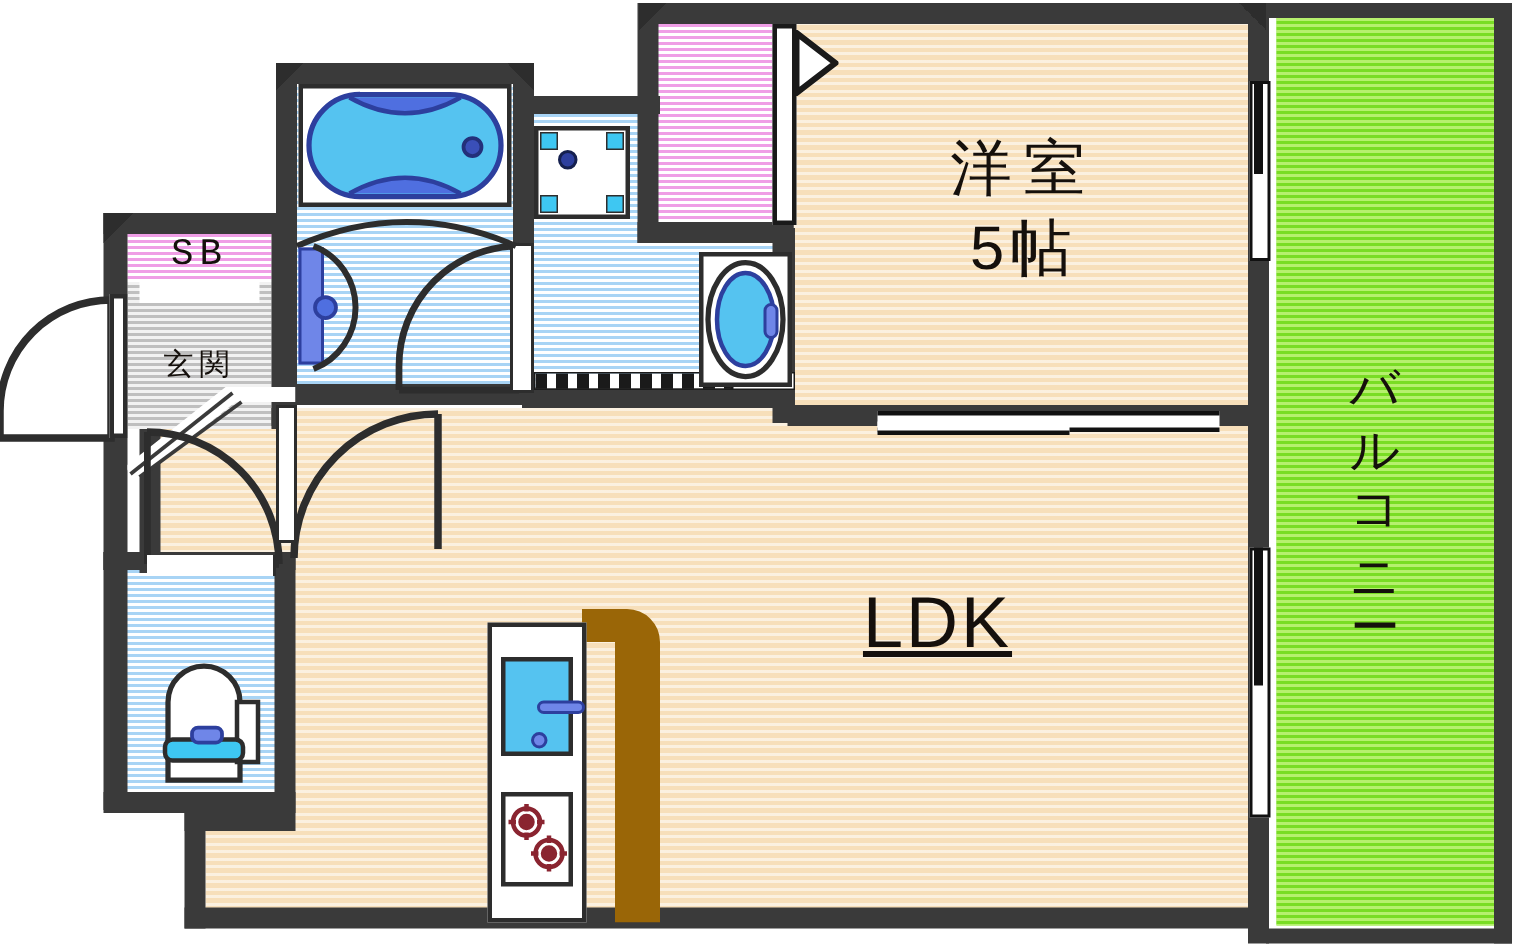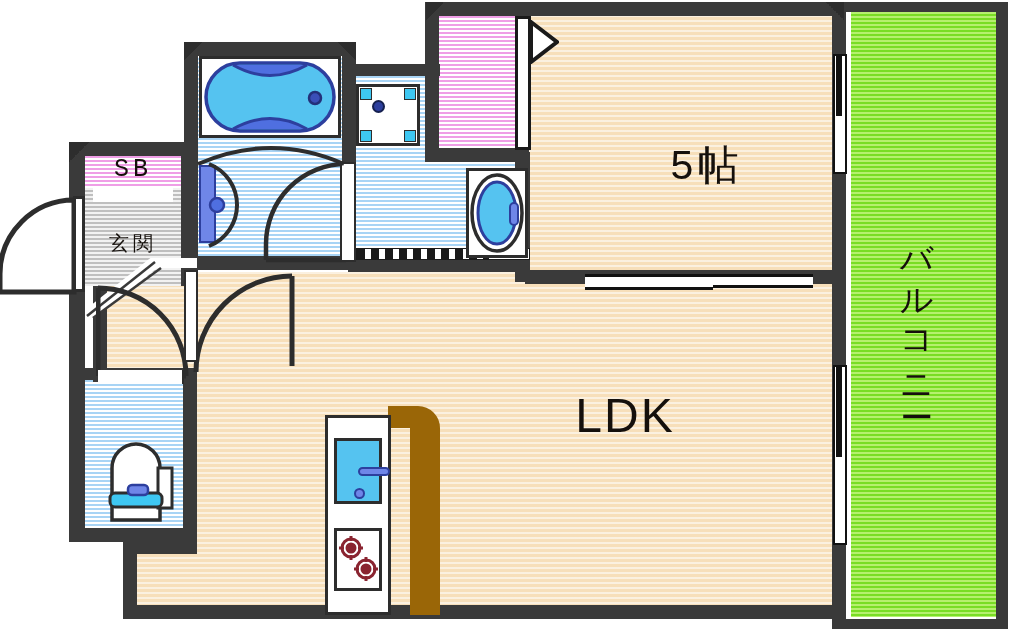--- a/index.html
+++ b/index.html
@@ -304,20 +304,21 @@
           <line x1="39" y1="41" x2="44" y2="41"></line>
       </g>
     </svg>
   </div>
 
   <div class="lbl lbl-sm" style="left:85px;top:156px;width:96px;font-size:25px;letter-spacing:4px;">SB</div>
 
   <div class="lbl lbl-sm" style="left:85px;top:234px;width:96px;font-size:20px;letter-spacing:4px;">玄関</div>
 
 
-  <div class="lbl lbl-big" style="left:624px;top:143px;width:165px;letter-spacing:4px;">5帖</div>
-
-  <div class="lbl lbl-big" style="left:535px;top:390px;width:180px;font-size:48px;letter-spacing:2px;">LDK</div>
+  <div class="lbl lbl-big" style="left:600px;top:90px;width:165px;letter-spacing:8px;">洋室</div>
+  <div class="lbl lbl-big" style="left:600px;top:143px;width:165px;letter-spacing:4px;">5帖</div>
+
+  <div class="lbl lbl-big" style="left:535px;top:390px;width:180px;font-size:48px;letter-spacing:2px;text-decoration:underline;">LDK</div>
 
   <div class="lbl lbl-vert" style="left:899px;top:185px;height:260px;">バルコニー</div>
 
 
 </div>
 
 </body></html>

